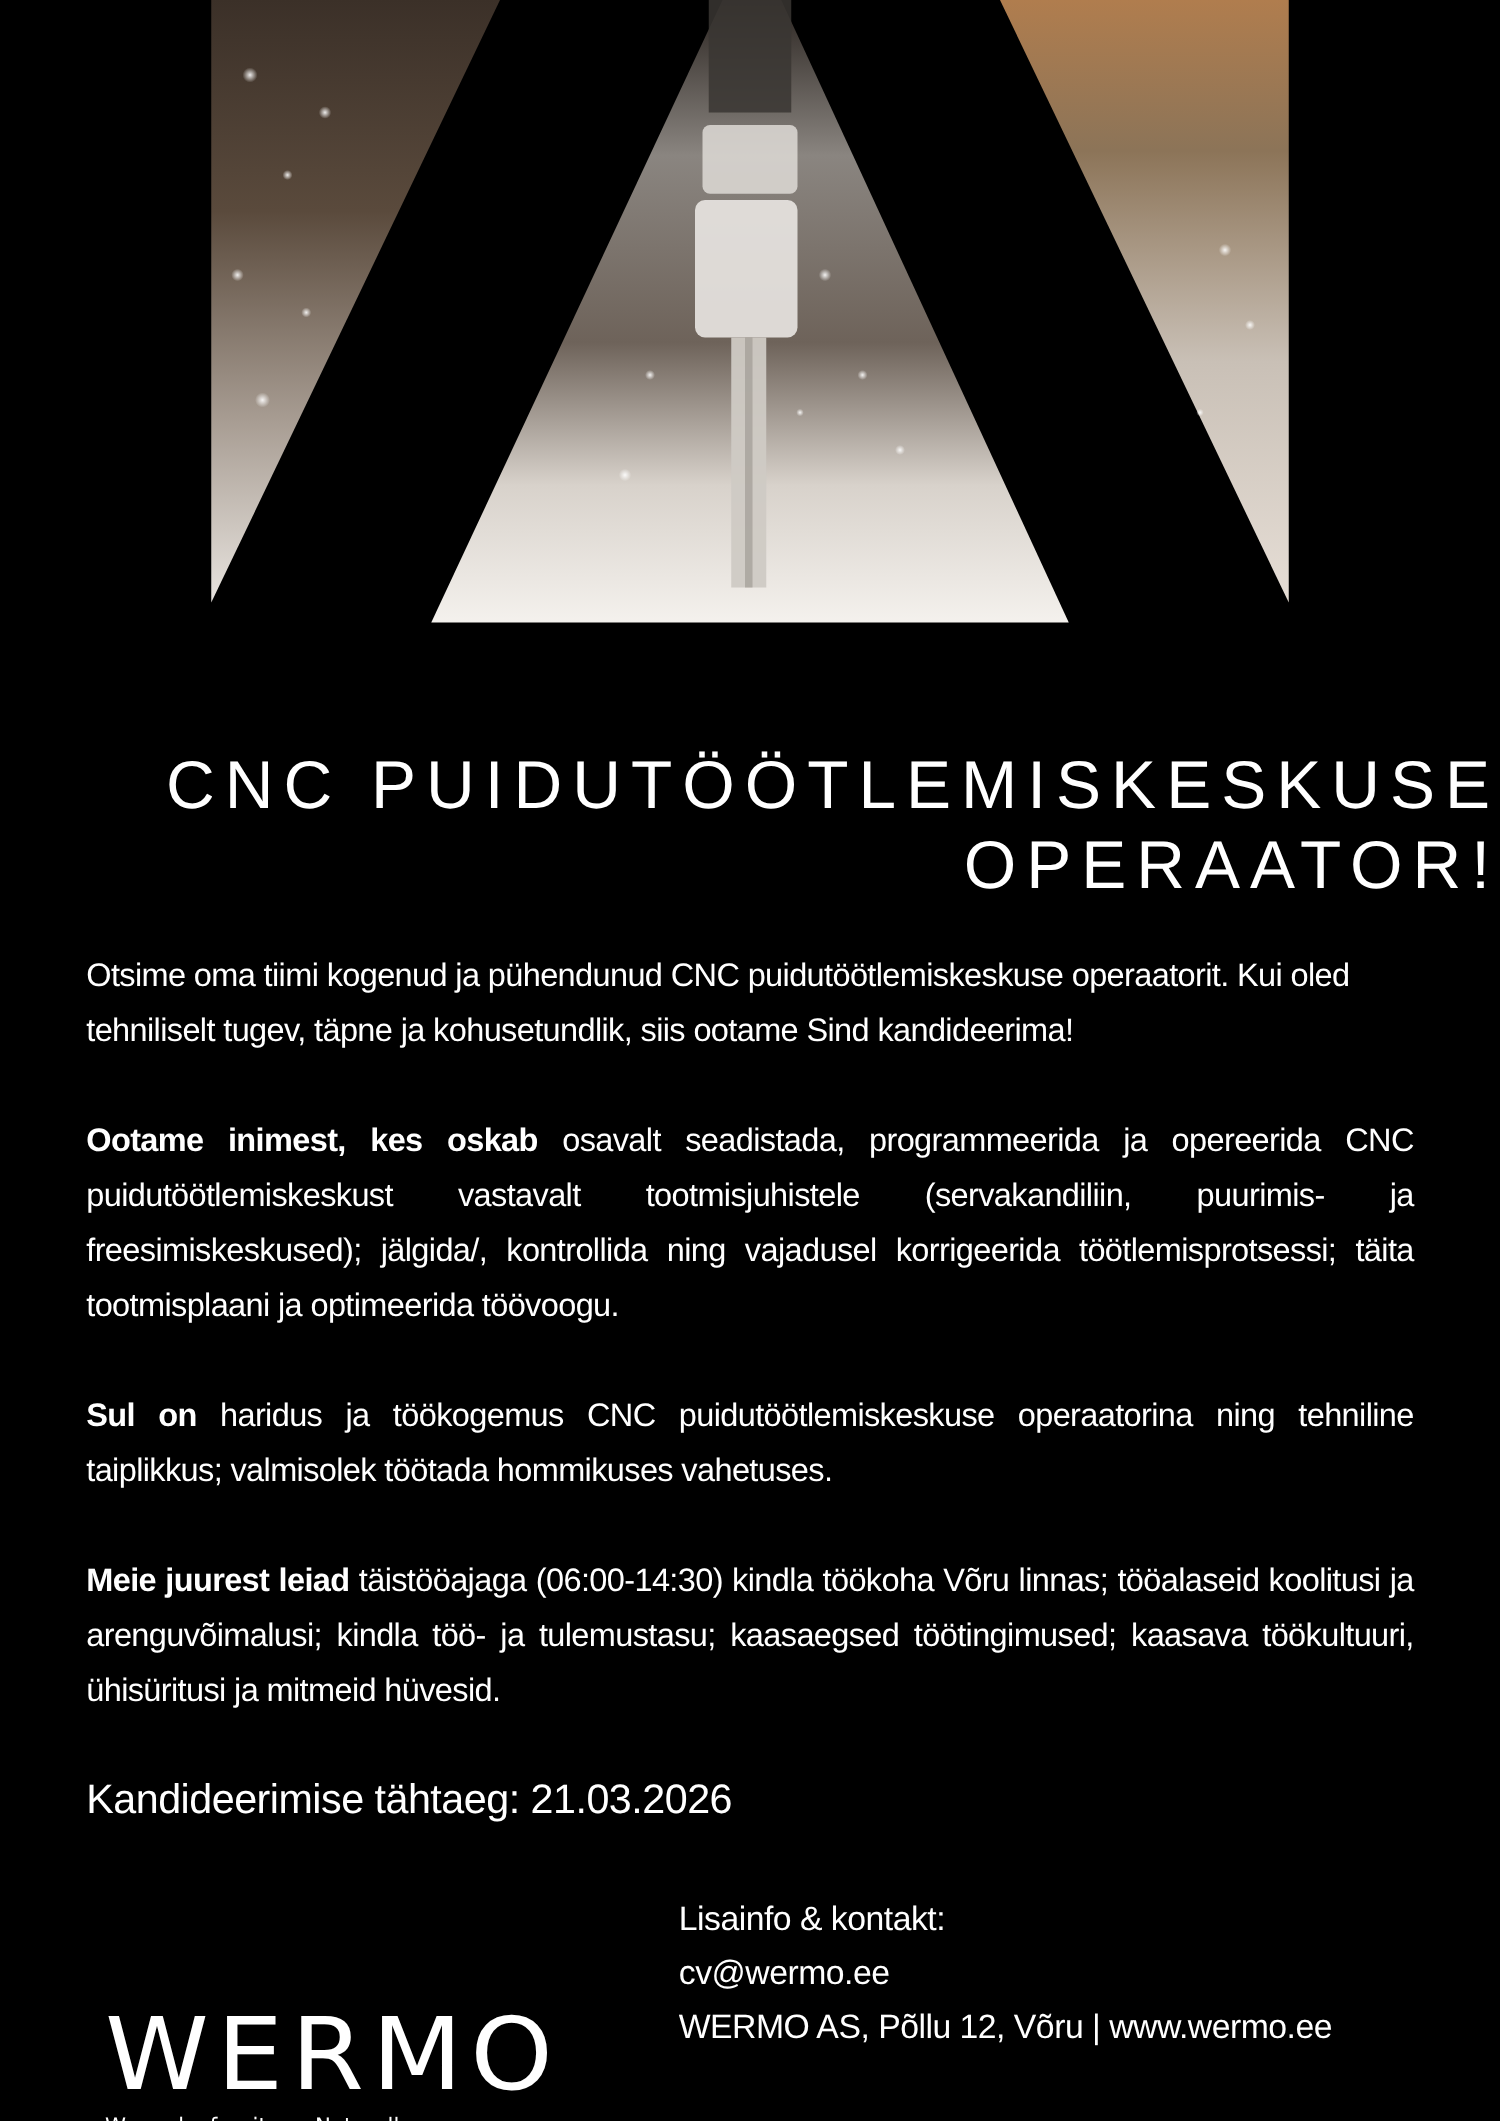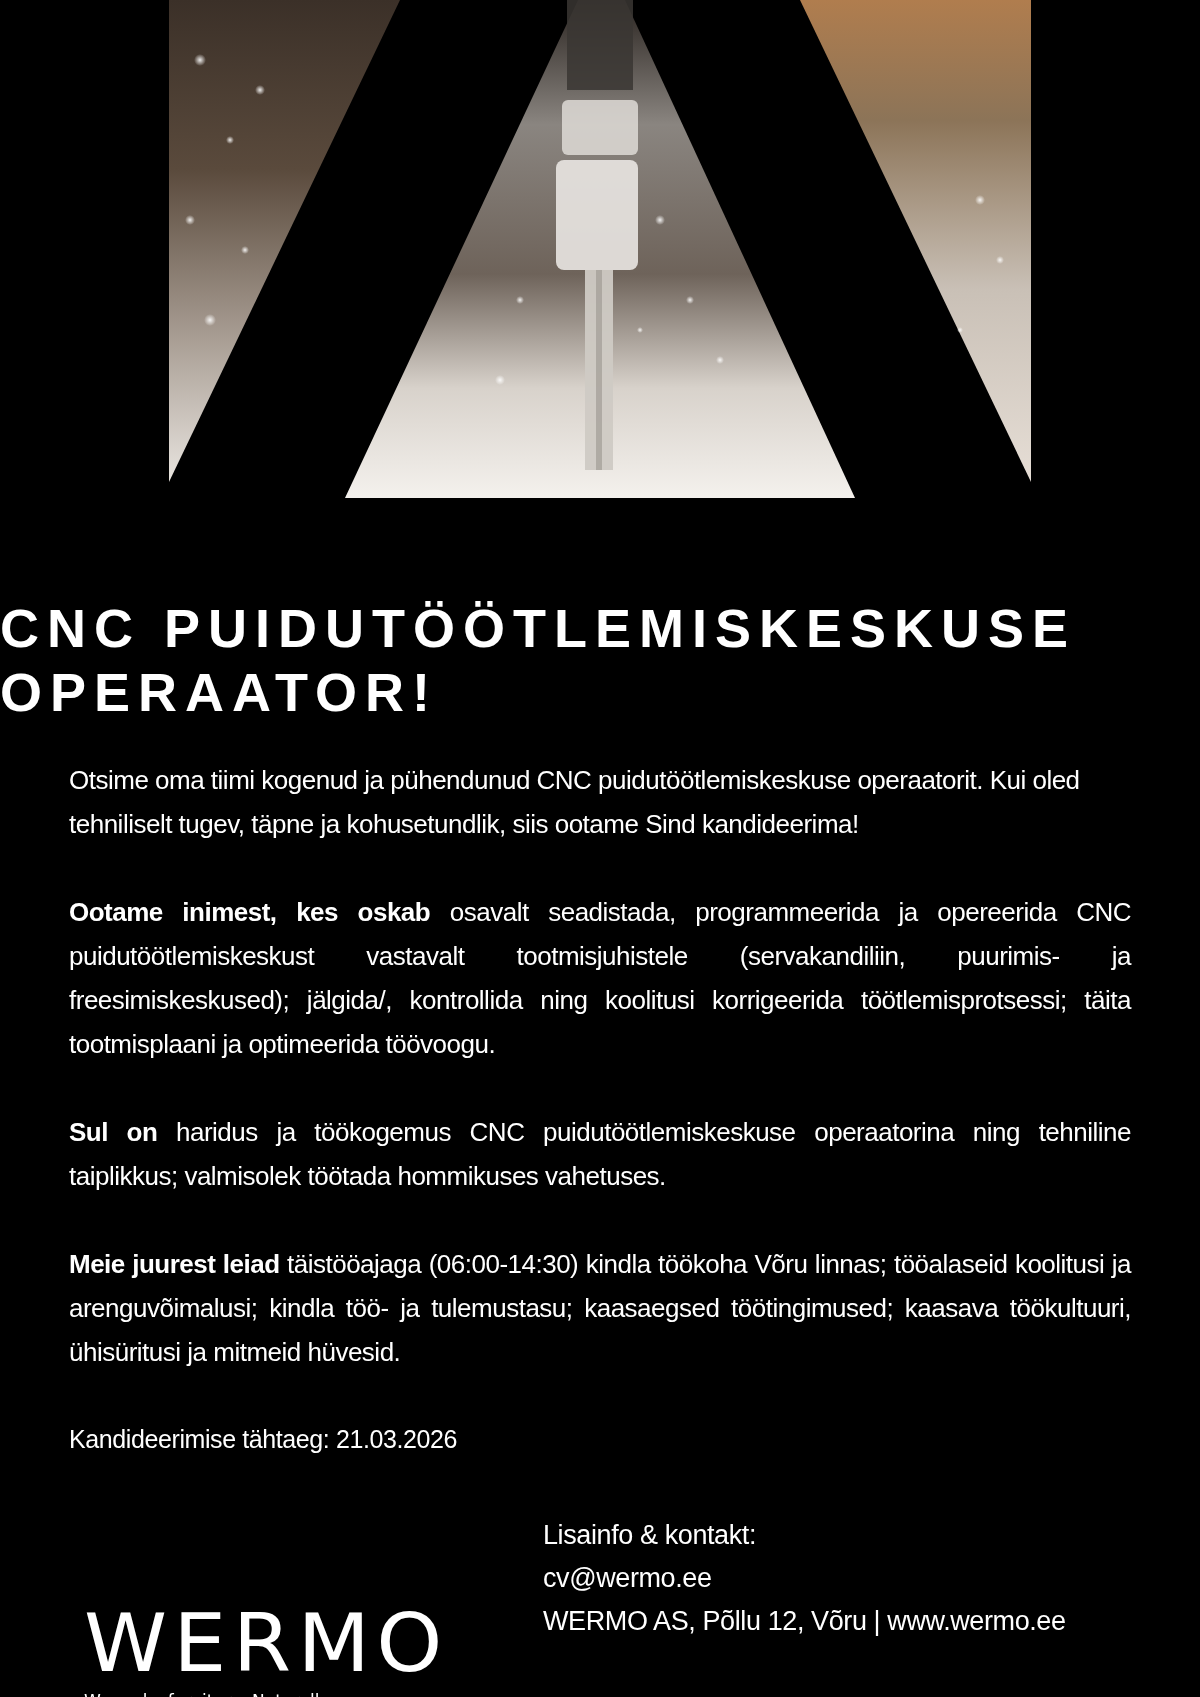--- a/index.html
+++ b/index.html
@@ -1,30 +1,30 @@
 <!DOCTYPE html>
 <html><head>
 <meta charset="utf-8">
 <style>
   html, body { margin: 0; padding: 0; background: #000; }
   body { width: 1200px; height: 1697px; position: relative; overflow: hidden; color: #fff;
          font-family: "Liberation Sans", sans-serif; }
   .hero { position: absolute; left: 0; top: 0; width: 1200px; height: 500px; }
   .hero svg { display: block; }
-  .title { position: absolute; left: 0; top: 560px; width: 1200px; text-align: left;
-           font-family: "Liberation Sans", sans-serif; font-weight: bold; font-size: 54px;
+  .title { position: absolute; left: 0; top: 560px; width: 1200px; text-align: right;
+           font-family: "Liberation Sans", sans-serif; font-weight: normal; font-size: 54px;
            letter-spacing: 8px; line-height: 64px; }
   .title .line { display: block; }
   .content { position: absolute; left: 69px; top: 758px; width: 1062px;
              font-family: "Liberation Sans", sans-serif; font-size: 26px; line-height: 44px;
              letter-spacing: -0.5px; }
   .content p { margin: 0 0 44px 0; text-align: justify; }
   .content .intro { font-weight: normal; text-align: left; }
   .content b { font-weight: bold; }
-  .deadline { position: absolute; left: 69px; top: 1417px; font-size: 25px; line-height: 44px;
+  .deadline { position: absolute; left: 69px; top: 1417px; font-size: 33px; line-height: 44px;
               letter-spacing: -0.4px; }
   .logo { position: absolute; left: 68px; top: 1601px; width: 360px; margin-left: 16px; }
   .logo .wordmark { font-family: "DejaVu Sans", sans-serif; font-size: 80px; font-weight: normal;
                     letter-spacing: 6px; line-height: 86px; color: #fff; transform: scaleX(1.05);
                     transform-origin: left; }
   .logo .tagline { font-family: "DejaVu Sans", sans-serif; font-size: 17px; line-height: 24px;
                    margin-top: 2px; }
   .contact { position: absolute; left: 543px; top: 1514px; font-size: 27px; line-height: 43px;
              letter-spacing: -0.4px; }
   .contact .heading { font-weight: normal; }
@@ -96,21 +96,21 @@
   </svg>
 </div>
 
 <h1 class="title">
   <span class="line">CNC PUIDUTÖÖTLEMISKESKUSE</span>
   <span class="line">OPERAATOR!</span>
 </h1>
 
 <div class="content">
   <p class="intro">Otsime oma tiimi kogenud ja pühendunud CNC puidutöötlemiskeskuse operaatorit. Kui oled tehniliselt tugev, täpne ja kohusetundlik, siis ootame Sind kandideerima!</p>
-  <p><b>Ootame inimest,  kes oskab</b><span> osavalt seadistada, programmeerida ja opereerida CNC puidutöötlemiskeskust vastavalt tootmisjuhistele (servakandiliin, puurimis-  ja freesimiskeskused);  jälgida/, kontrollida ning koolitusi korrigeerida töötlemisprotsessi; täita tootmisplaani ja optimeerida töövoogu.</span></p>
+  <p><b>Ootame inimest,  kes oskab</b><span> osavalt seadistada, programmeerida ja opereerida CNC puidutöötlemiskeskust vastavalt tootmisjuhistele (servakandiliin, puurimis-  ja freesimiskeskused);  jälgida/, kontrollida ning vajadusel korrigeerida töötlemisprotsessi; täita tootmisplaani ja optimeerida töövoogu.</span></p>
   <p><b>Sul on</b><span>  haridus ja töökogemus CNC puidutöötlemiskeskuse operaatorina ning tehniline taiplikkus; valmisolek töötada hommikuses vahetuses.</span></p>
   <p><b>Meie juurest leiad</b><span> täistööajaga (06:00-14:30) kindla töökoha Võru linnas; tööalaseid koolitusi ja arenguvõimalusi; kindla töö- ja tulemustasu; kaasaegsed töötingimused; kaasava töökultuuri, ühisüritusi ja mitmeid hüvesid.</span></p>
 </div>
 
 <div class="deadline">Kandideerimise tähtaeg: 21.03.2026</div>
 
 <div class="logo">
   <div class="wordmark">WERMO</div>
   <div class="tagline">We make furniture. Naturally</div>
 </div>

